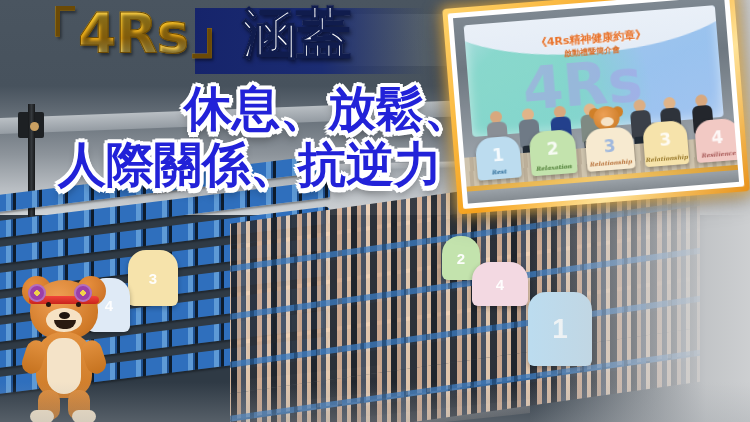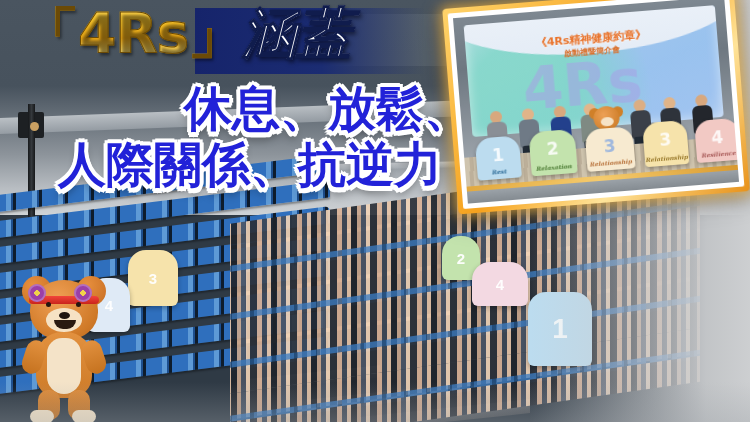--- a/index.html
+++ b/index.html
@@ -192,21 +192,20 @@
     background:linear-gradient(180deg,#fde07a 0%,#f7c42a 28%,#e9a514 58%,#f8d45c 78%,#d98f0a 100%);
     -webkit-background-clip:text; background-clip:text; color:transparent;
     -webkit-text-stroke:1px #6b4a06;
     text-shadow:2px 3px 3px rgba(0,0,0,.45);
     font-family:"DejaVu Sans","Liberation Sans",sans-serif;
   }
   .white-cn {
     color:#ffffff;
     text-shadow:0 0 2px #0d1640, 2px 3px 4px rgba(0,0,0,.55);
     font-family:"DejaVu Sans","Liberation Sans",sans-serif;
-    font-style:italic;
     -webkit-text-stroke:1px #101c4d;
   }
 
   .line2, .line3 {
     position:absolute;
     font-size:48px; font-weight:bold; line-height:1;
     white-space:nowrap;
     color:#2222d8;
     font-family:"DejaVu Sans","Liberation Sans",sans-serif;
     text-shadow:

